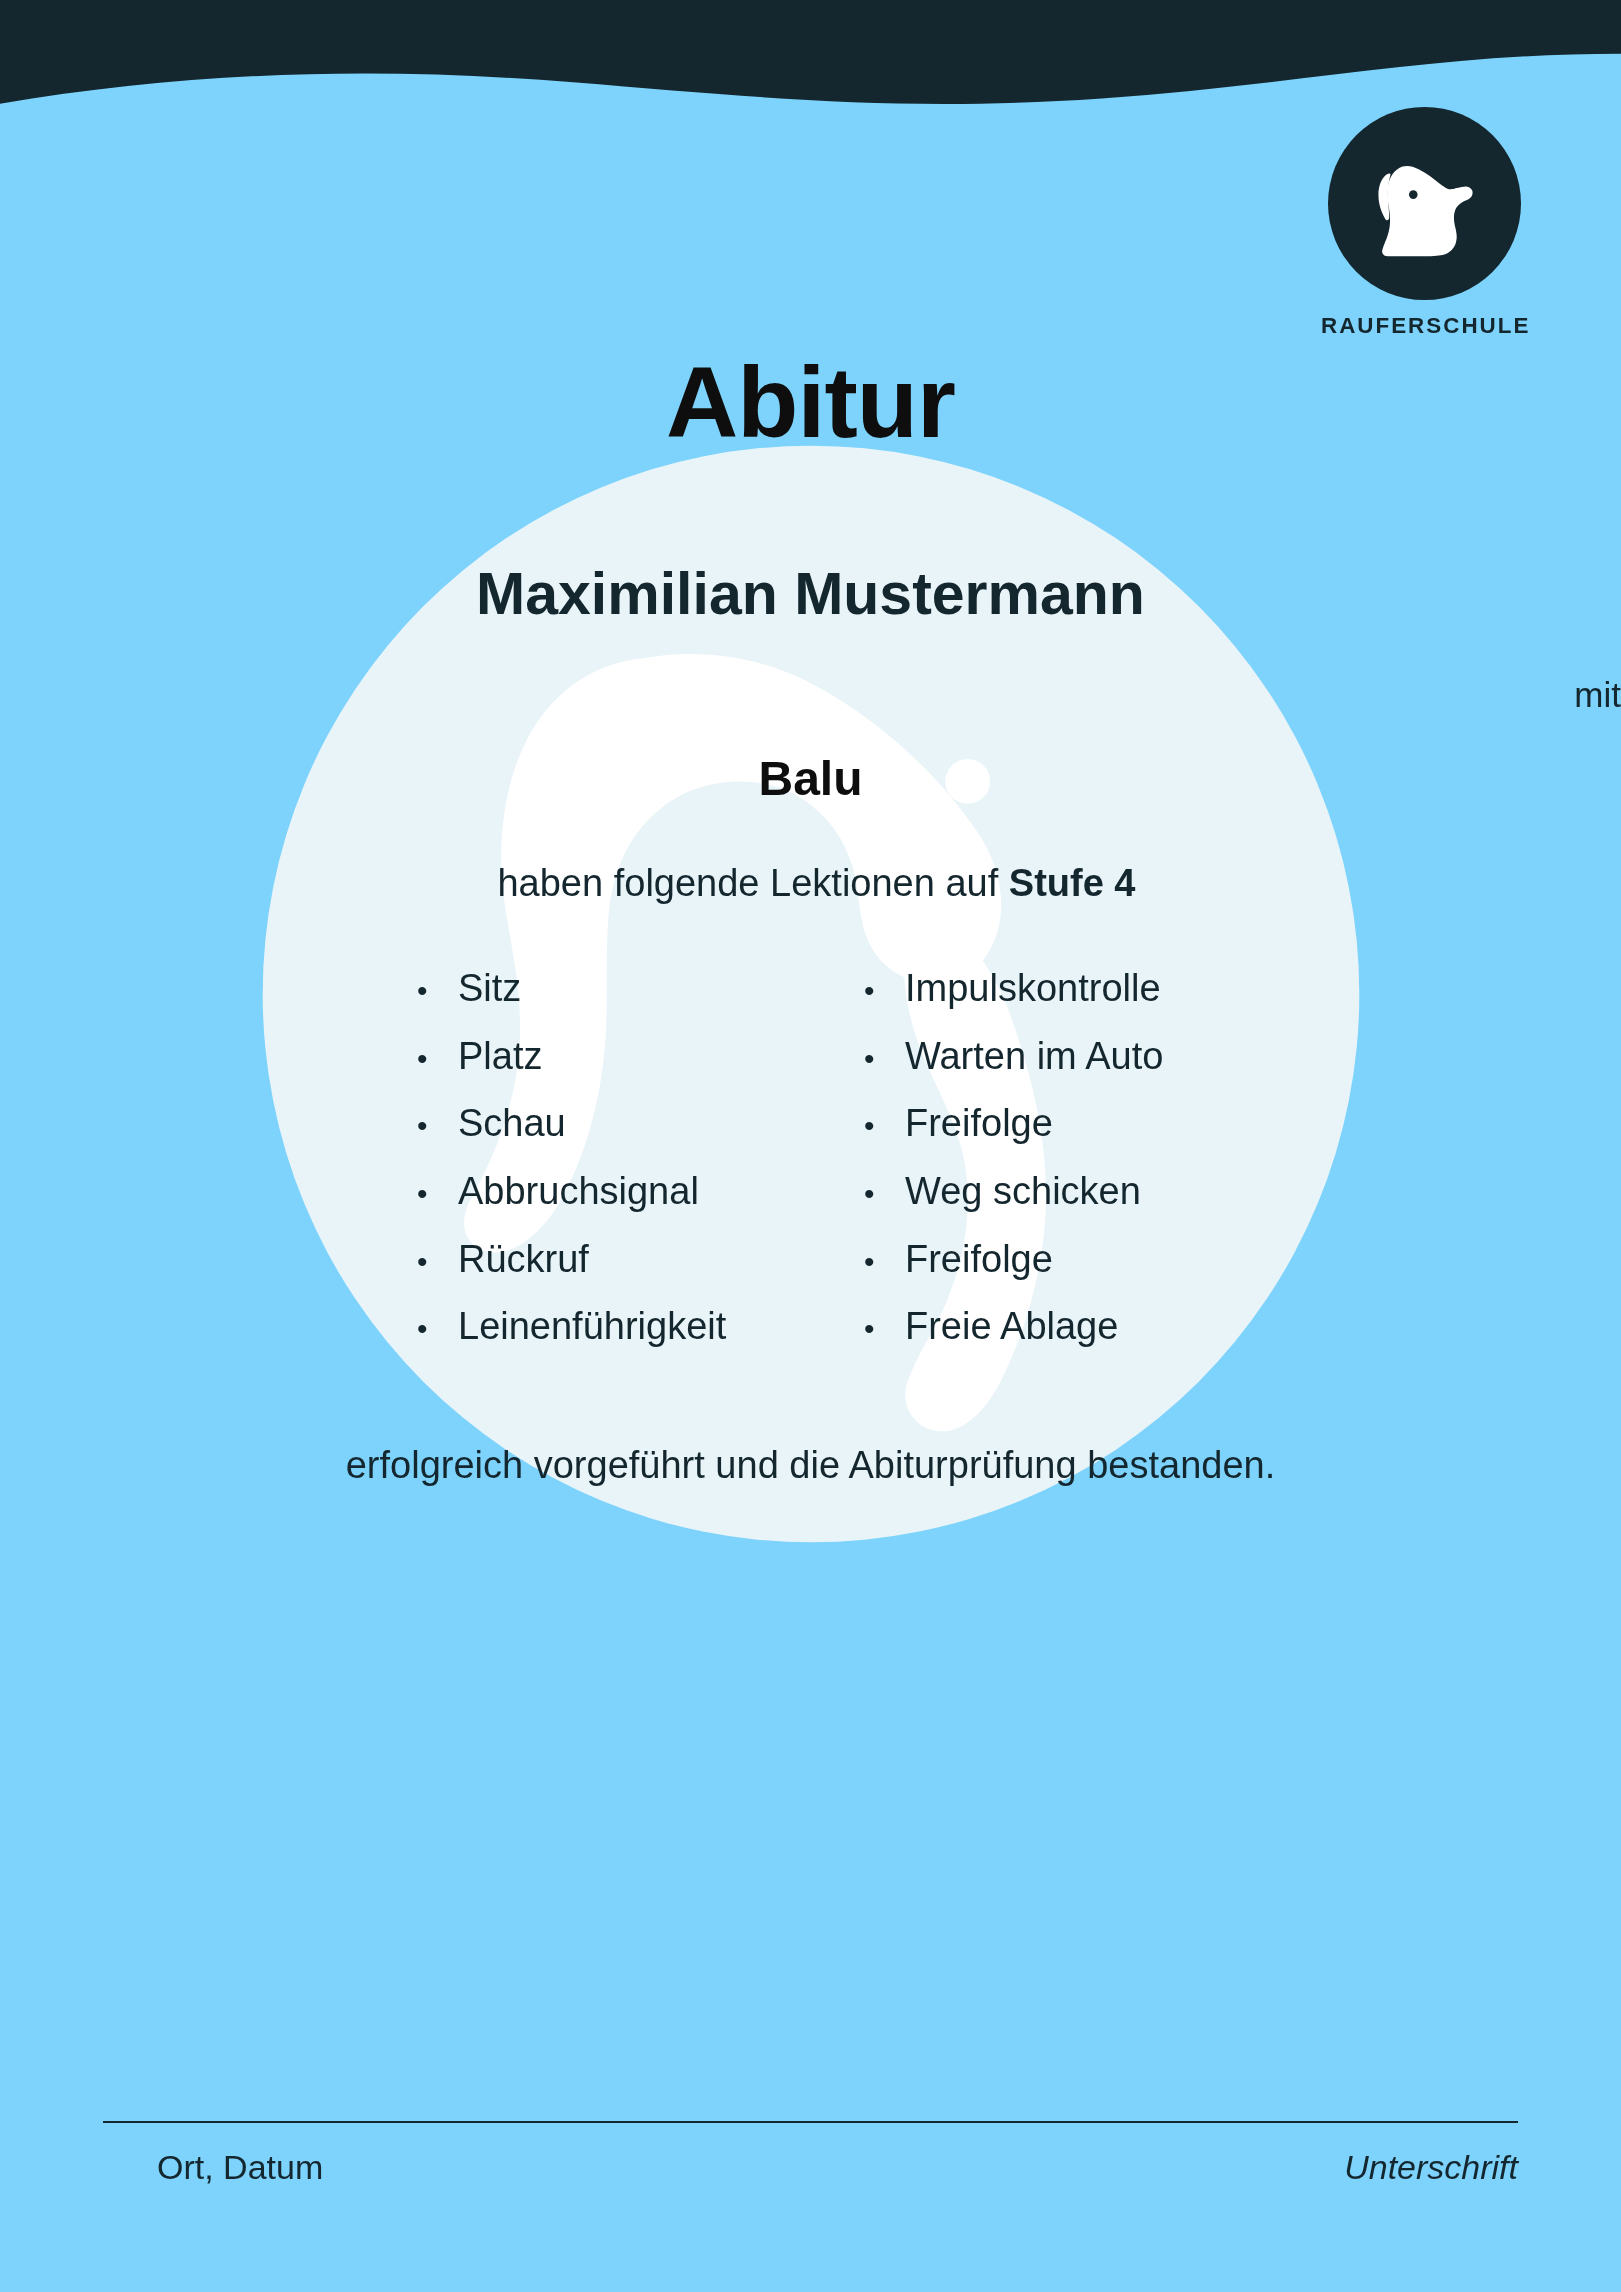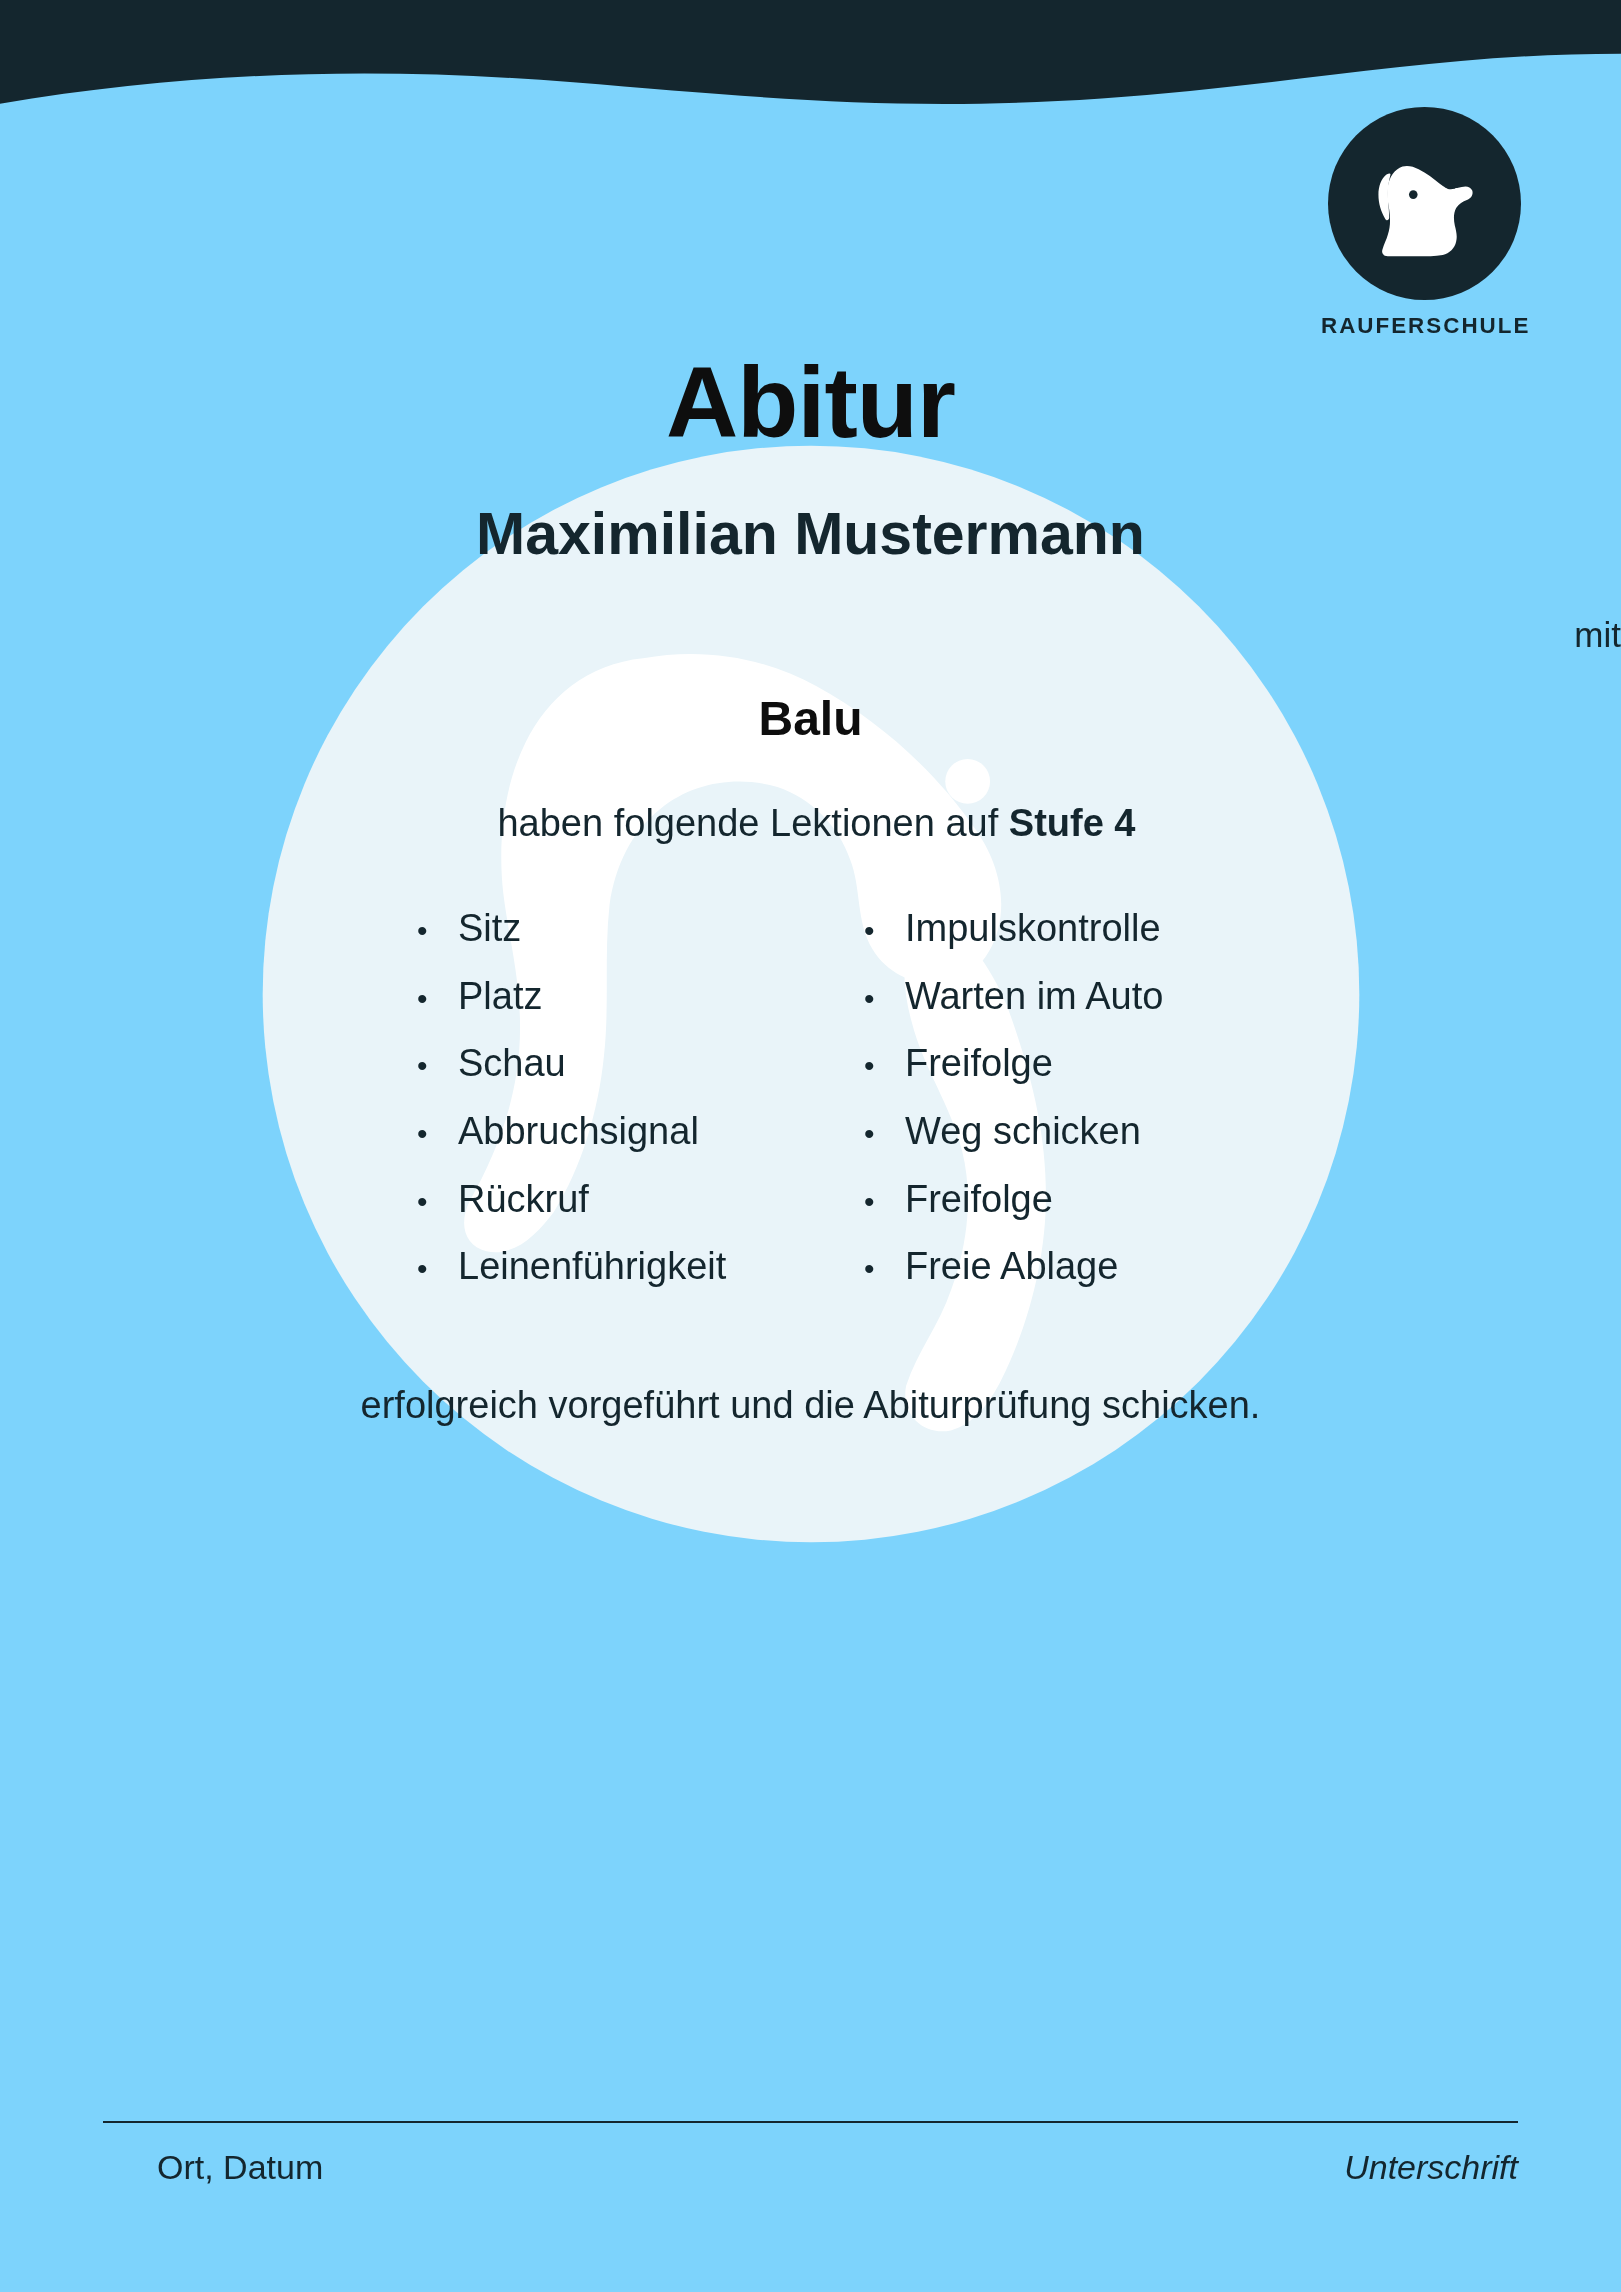--- a/index.html
+++ b/index.html
@@ -80,21 +80,21 @@
     text-align: center;
   }
   .title {
     margin-top: 345px;
     font-size: 100px;
     font-weight: bold;
     letter-spacing: -0.9px;
     color: #0e0e0e;
   }
   .owner {
-    margin-top: 40px;
+    margin-top: 100px;
     font-size: 59px;
     font-weight: 600;
     color: #14262e;
   }
   .conn {
     margin-top: 47px;
     font-size: 35px;
     font-weight: 400;
     color: #14262e;
     text-align: right;
@@ -264,21 +264,21 @@
           <span class="bullet">•</span>
           <span>Freifolge</span>
         </div>
         <div class="lesson-item">
           <span class="bullet">•</span>
           <span>Freie Ablage</span>
         </div>
       </div>
     </div>
 
-    <div class="closing">erfolgreich vorgeführt und die Abiturprüfung schicken.</div>
+    <div class="closing">erfolgreich vorgeführt und die Abiturprüfung bestanden.</div>
   </div>
 
   <div class="sigline"></div>
   <div class="siglabels">
     <div class="siglabel left">Ort, Datum</div>
     <div class="siglabel right">Unterschrift</div>
   </div>
 
 </div>
 

